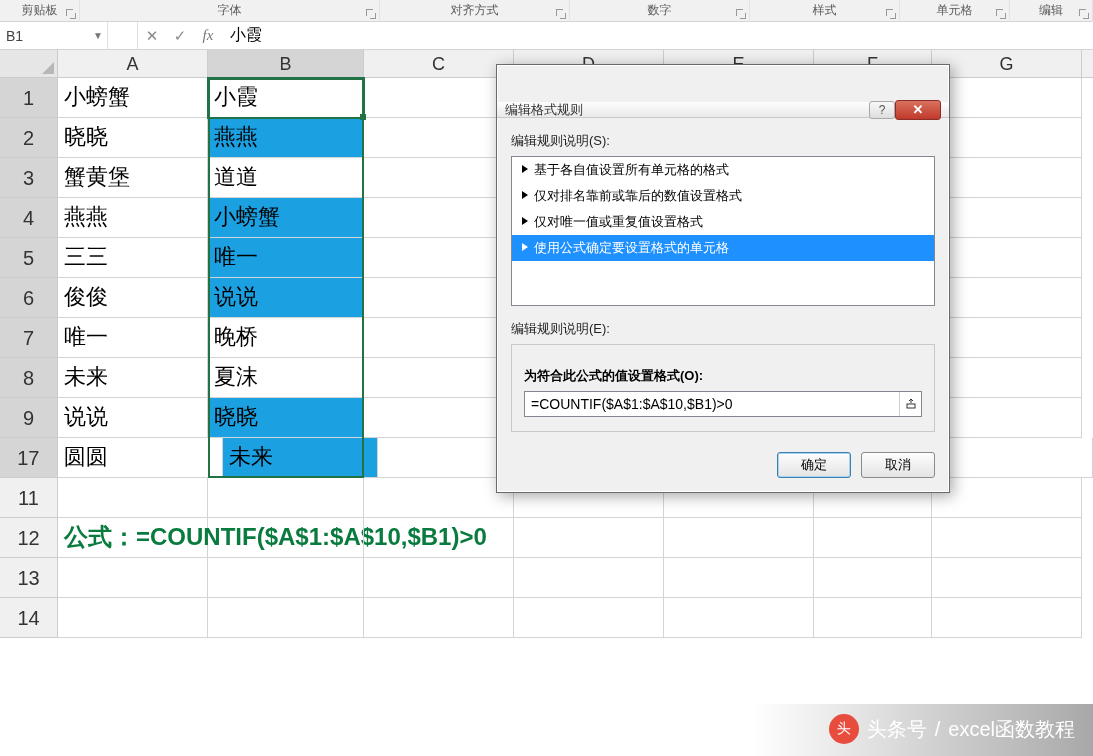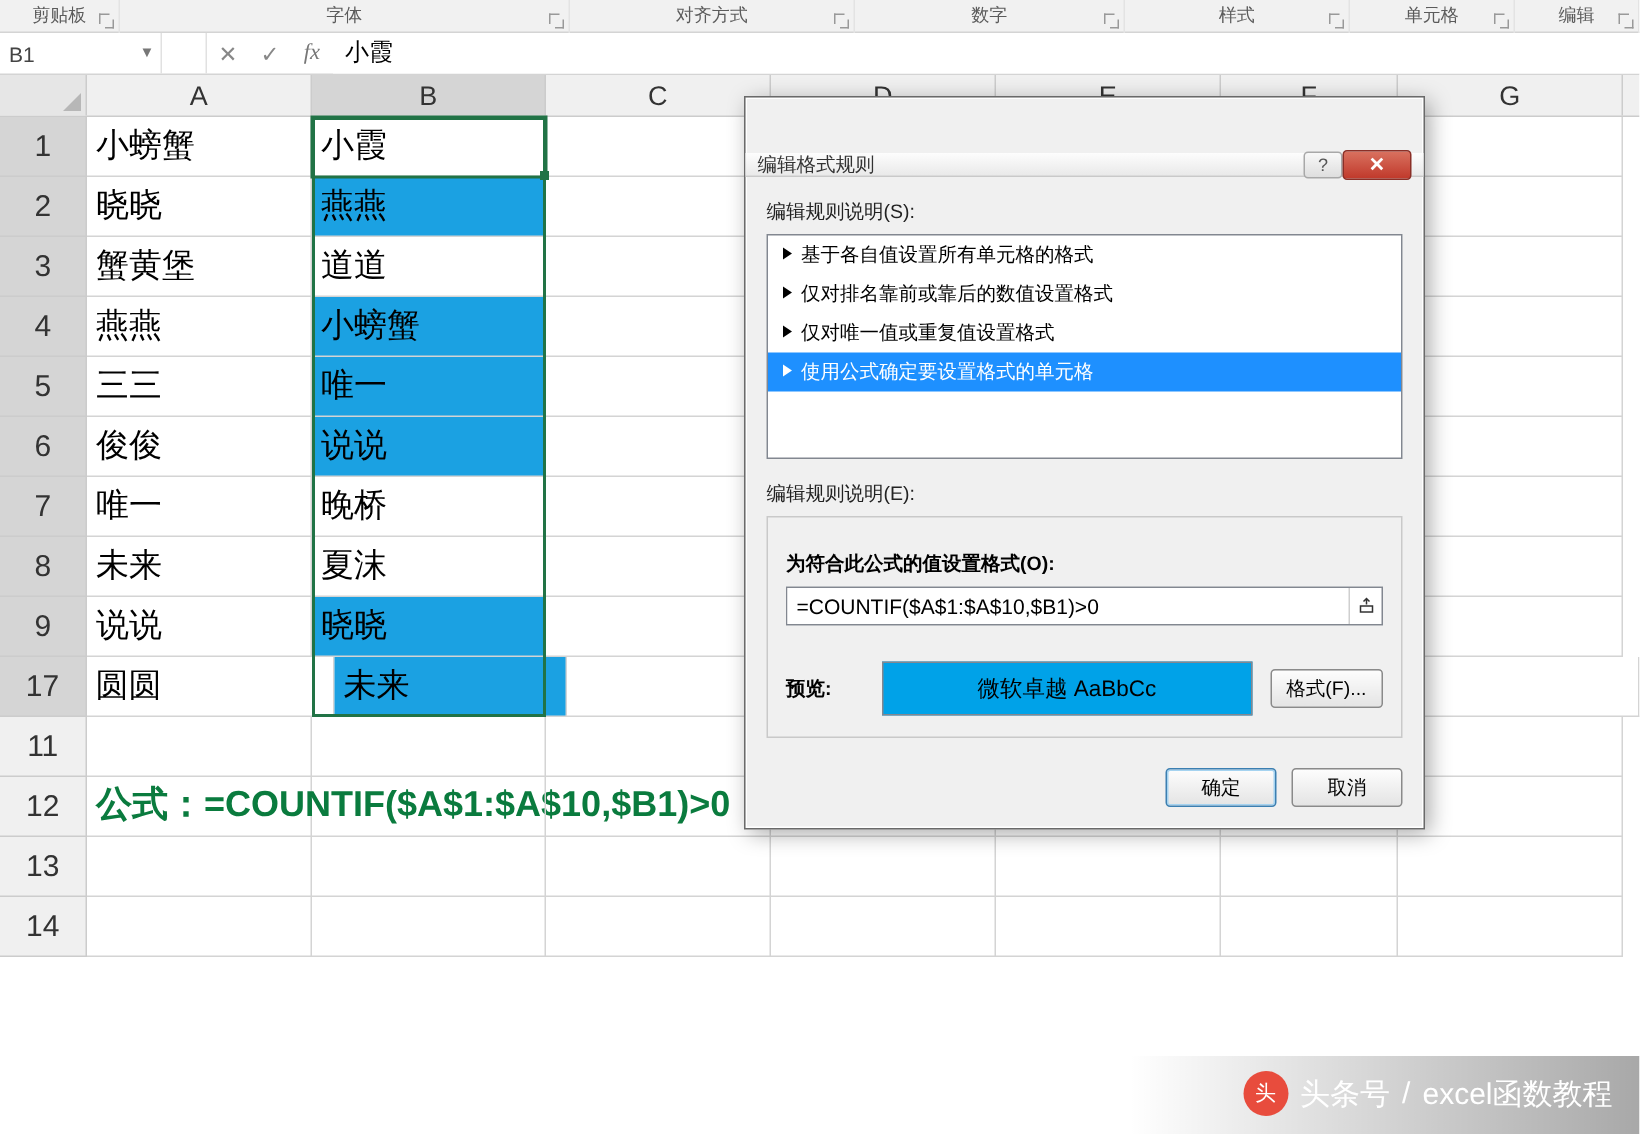--- a/index.html
+++ b/index.html
@@ -275,25 +275,20 @@
       <div class="sub-label">为符合此公式的值设置格式(O):</div>
       <div class="formula-row">
         <input value="=COUNTIF($A$1:$A$10,$B1)&gt;0" style="">
         <span class="ref-btn">
           <svg width="12" height="12" viewBox="0 0 12 12">
               <rect x="2" y="6" width="8" height="4" fill="none" stroke="#333"></rect>
               <path d="M6 1 L6 5 M4 3 L6 1 L8 3" fill="none" stroke="#333"></path>
             </svg>
         </span>
       </div>
-      <div class="preview-row">
-        <span class="pl">预览:</span>
-        <div class="preview-box">微软卓越 AaBbCc</div>
-        <button class="btn">格式(F)...</button>
-      </div>
     </div>
     <div class="dlg-actions">
       <button class="btn default">确定</button>
       <button class="btn">取消</button>
     </div>
   </div>
 </div>
 
 <div class="wm-bg"></div>
 <div class="watermark">

